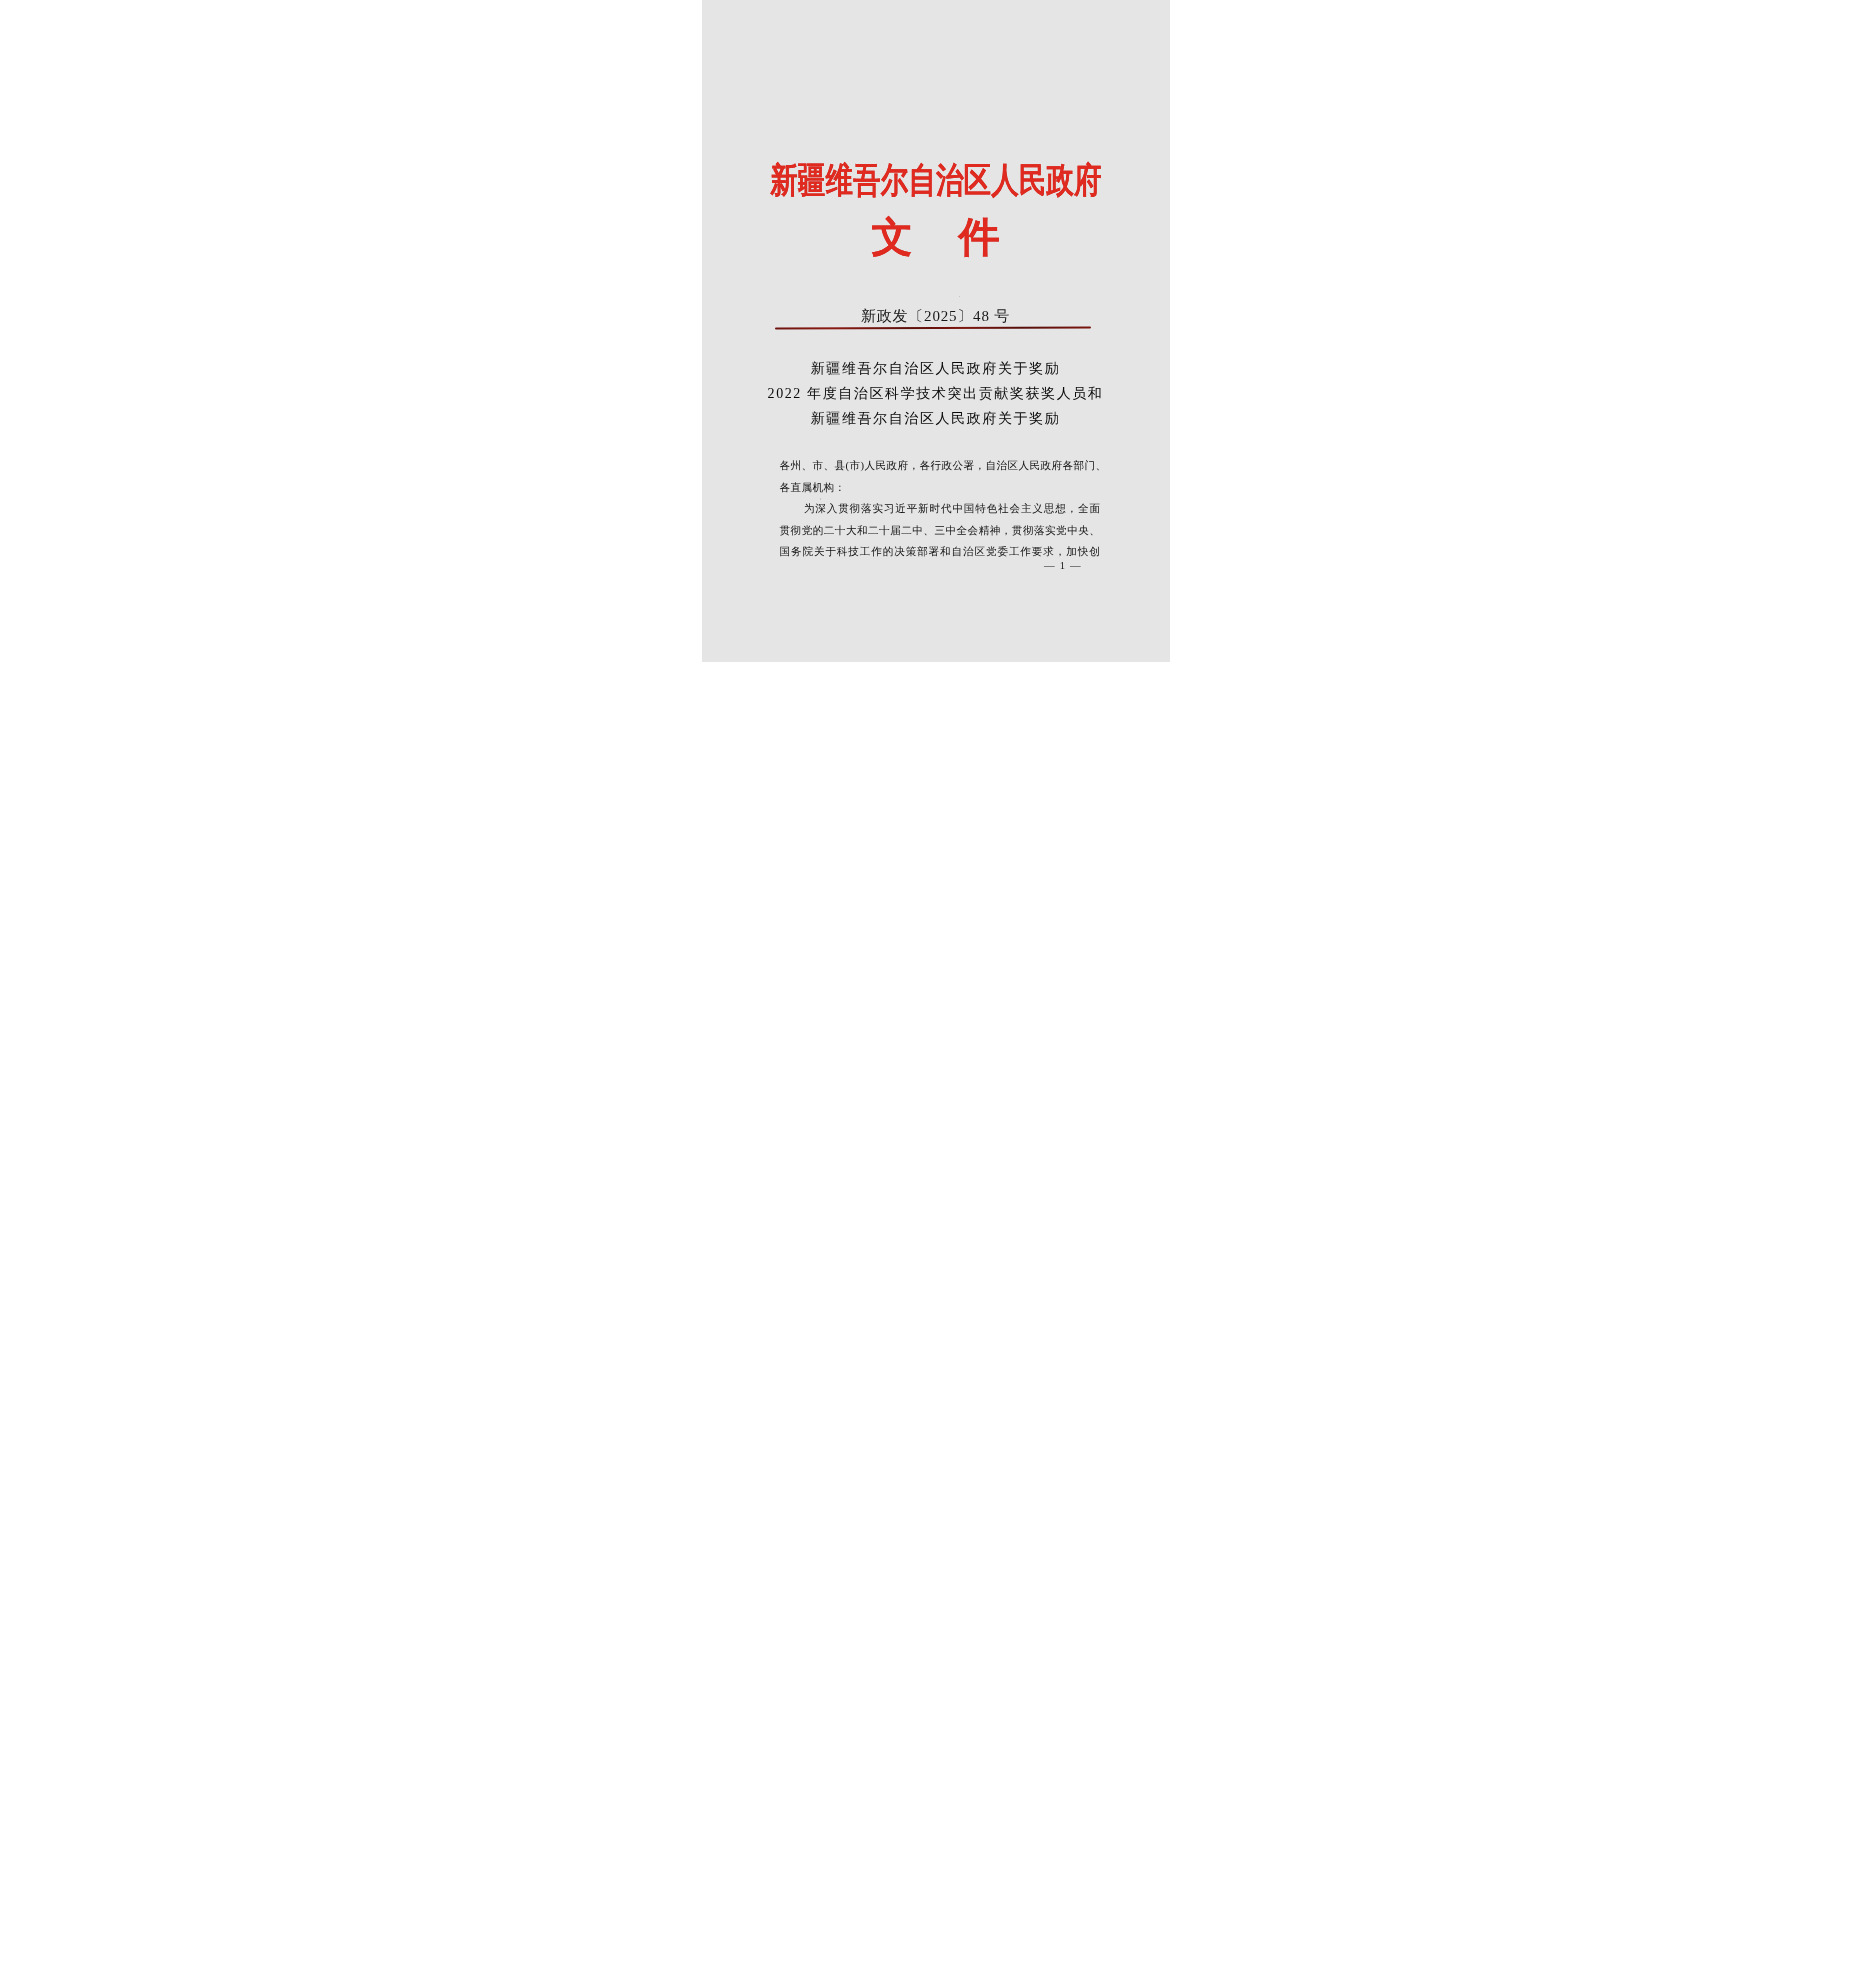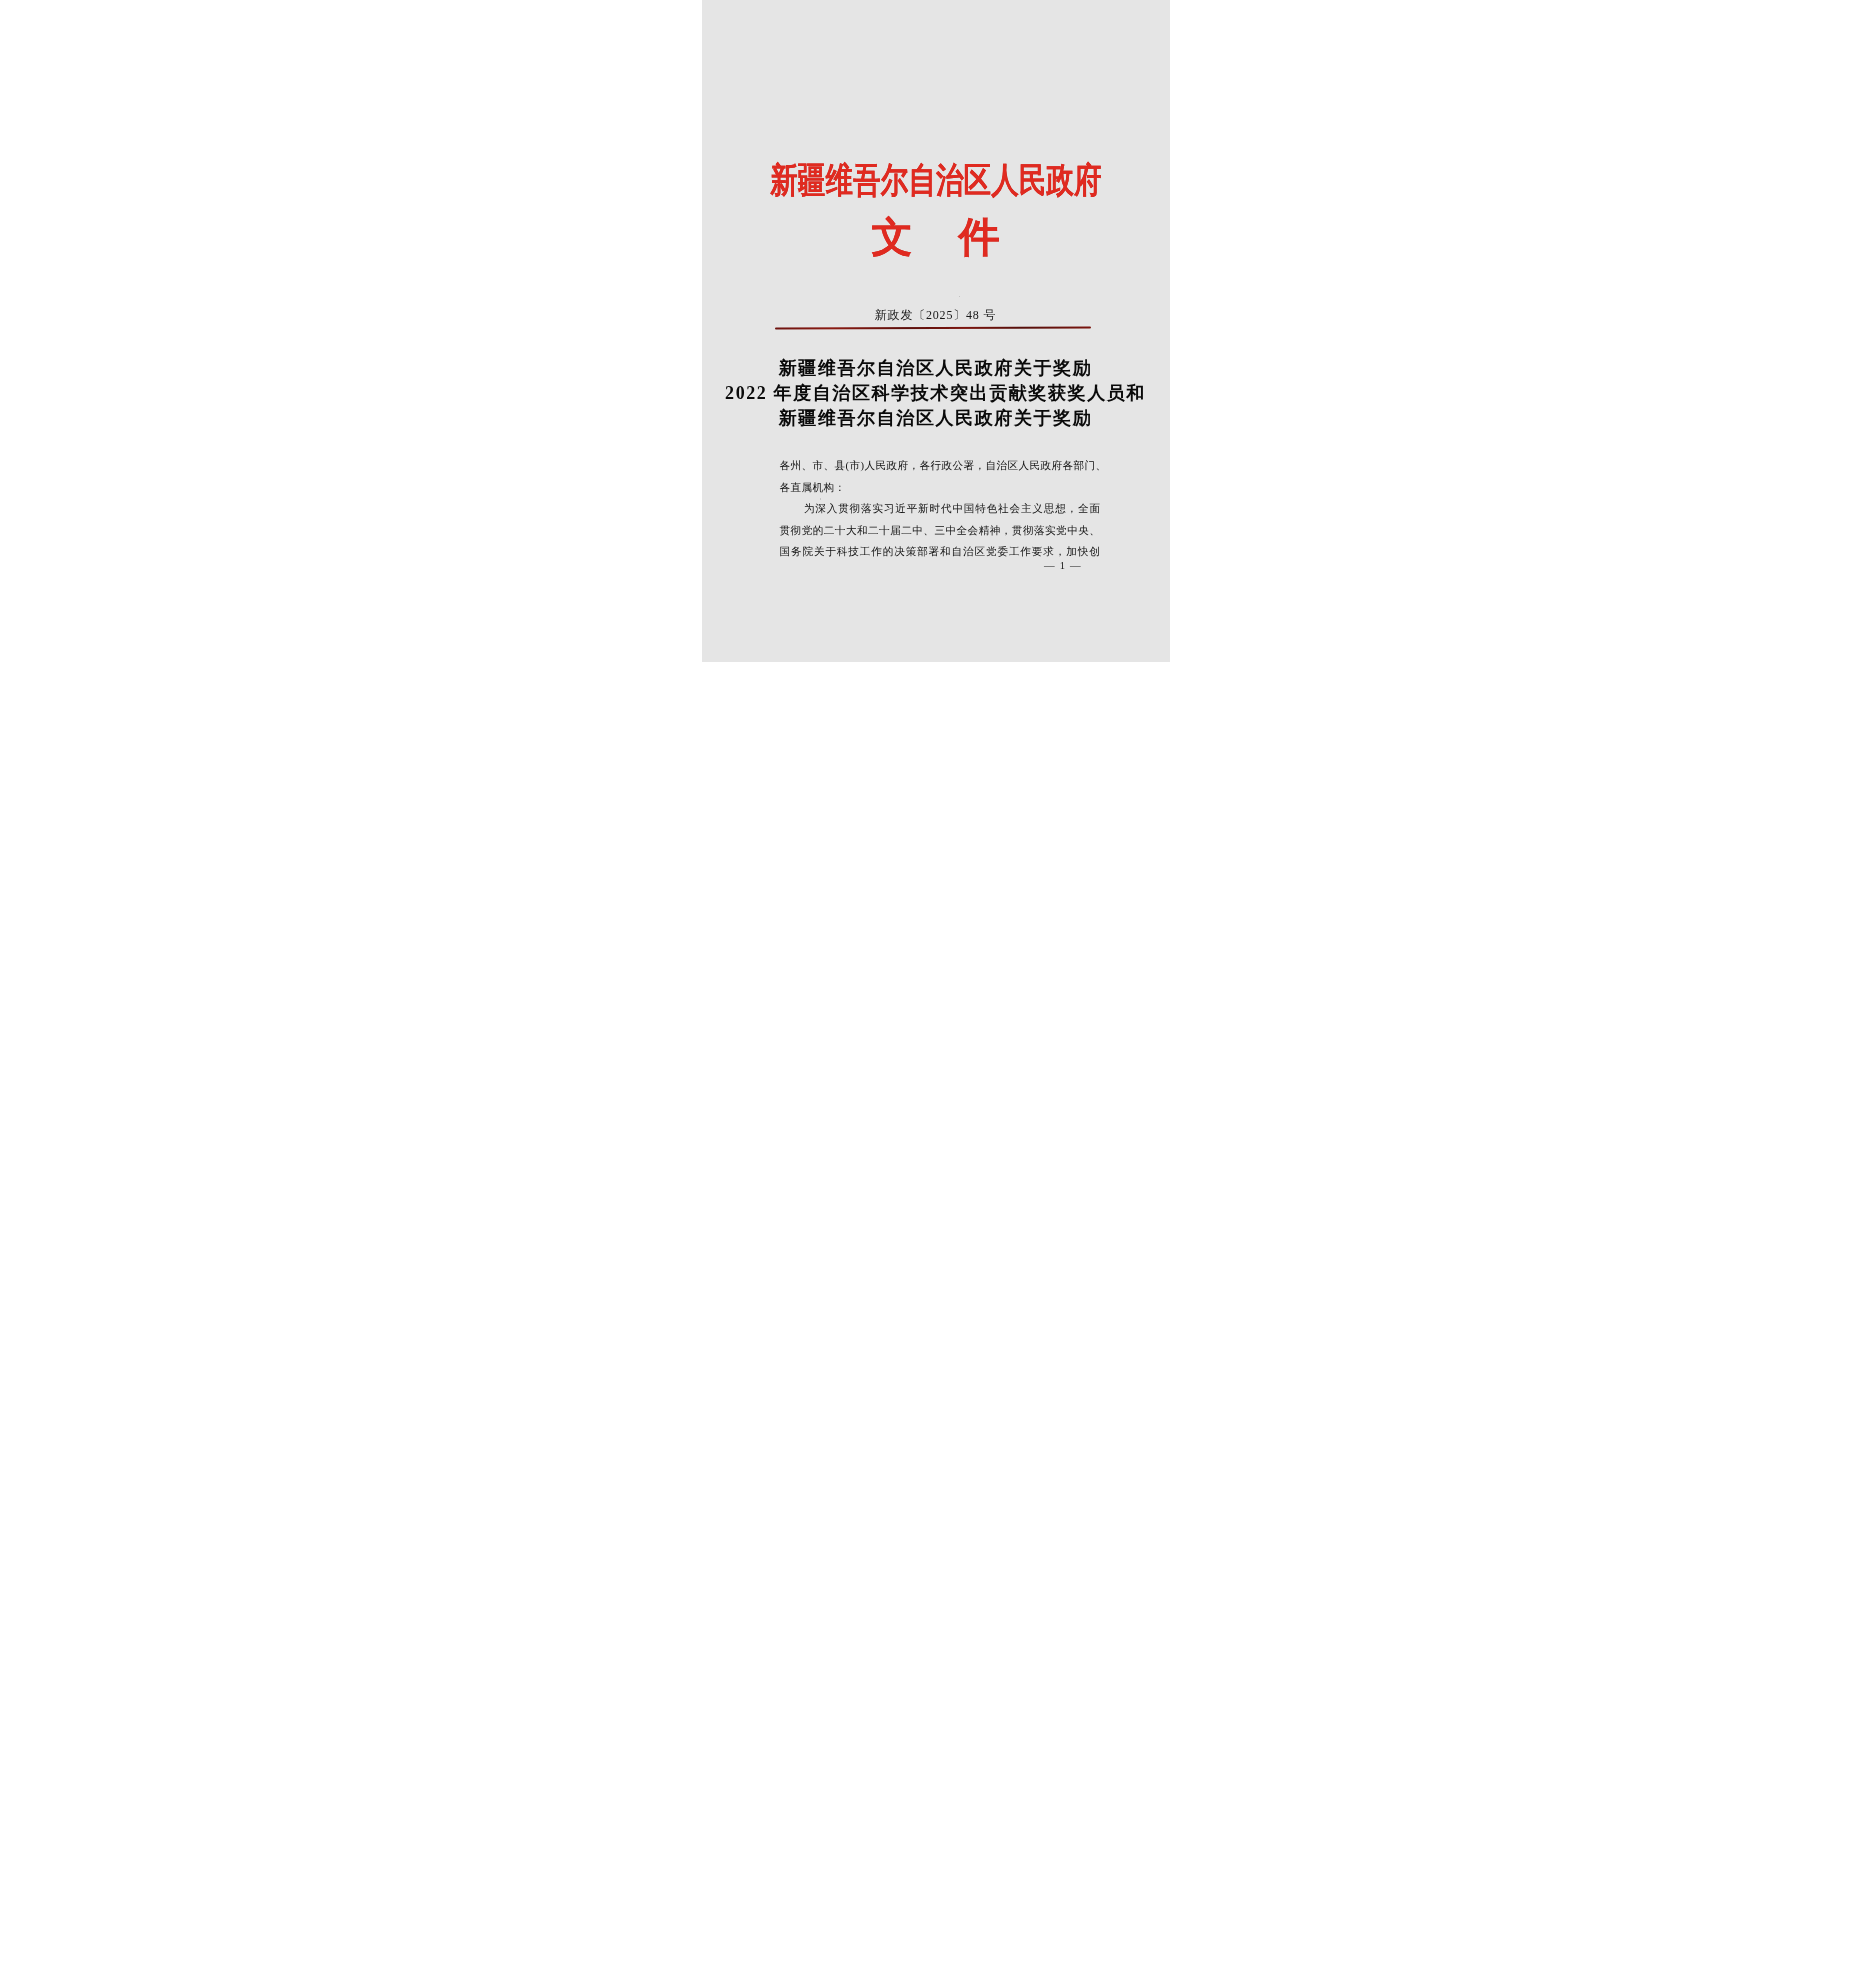--- a/index.html
+++ b/index.html
@@ -50,21 +50,21 @@
     text-shadow: 0.2px 0.2px 0 #c42018;
   }
 
   
   .doc-number {
     position: absolute;
     top: 307px;
     left: 0;
     right: 0;
     text-align: center;
-    font-size: 12px;
+    font-size: 15px;
     letter-spacing: 0.8px;
     color: #181818;
     white-space: nowrap;
   }
 
   
   .red-line {
     position: absolute;
     top: 327px;
     left: 73px;
@@ -75,22 +75,22 @@
     transform: rotate(-0.18deg);
   }
 
   
   .doc-title {
     position: absolute;
     top: 356px;
     left: 0;
     right: 0;
     text-align: center;
-    font-weight: bold;
-    font-size: 18px;
+    font-weight: normal;
+    font-size: 14px;
     line-height: 25px;
     letter-spacing: 1.6px;
     color: #0a0a0a;
     white-space: nowrap;
   }
 
   
   .body-text {
     position: absolute;
     top: 455px;

